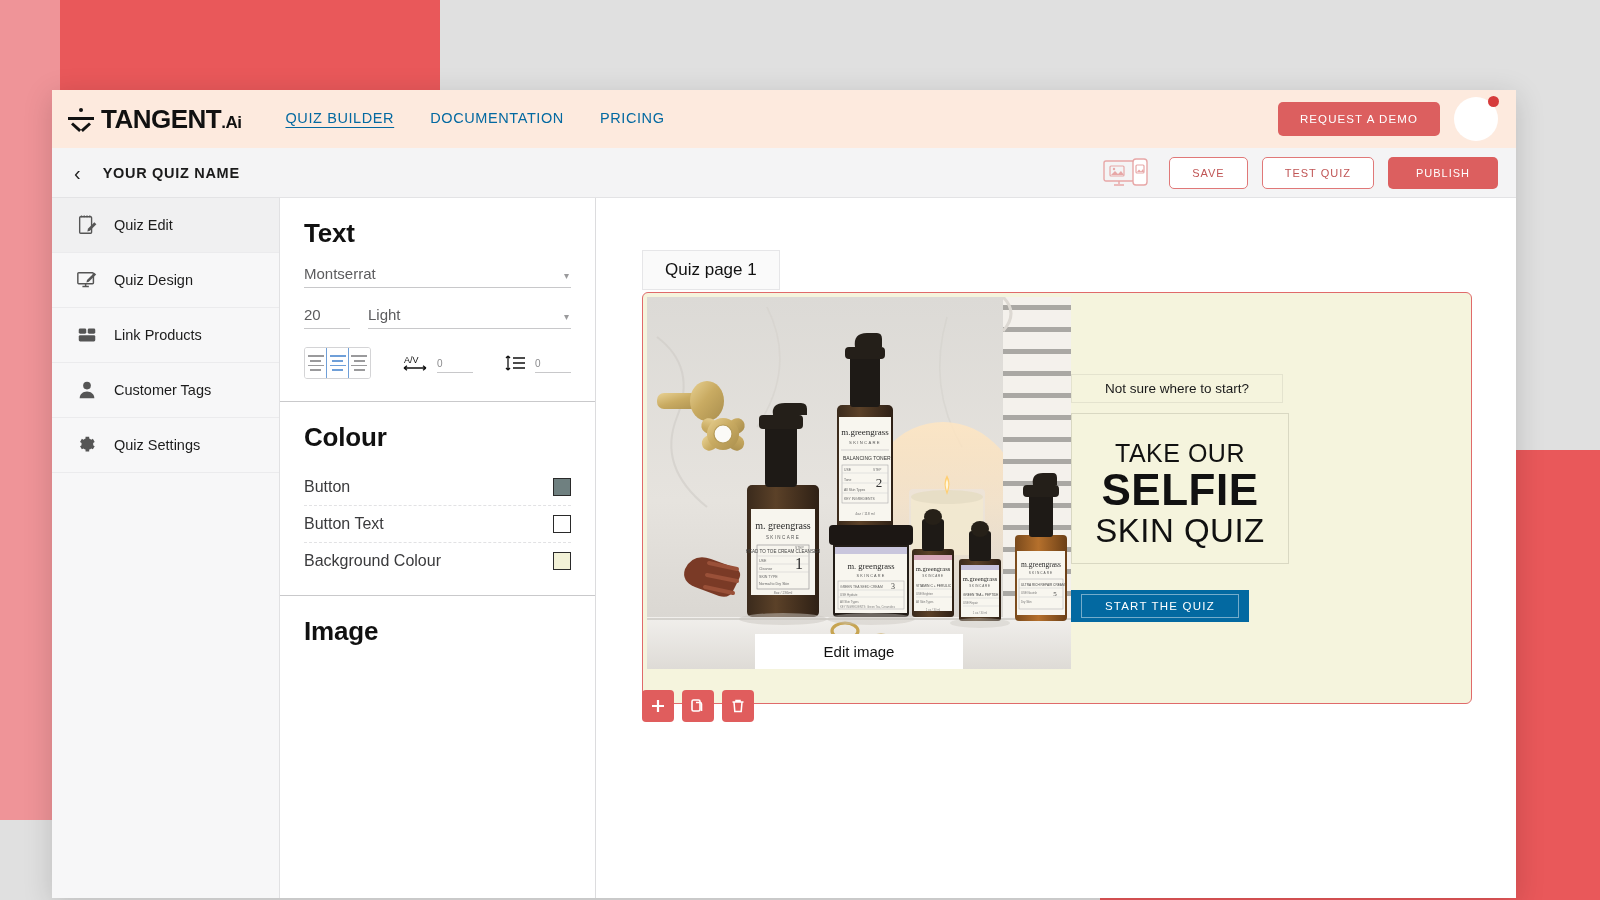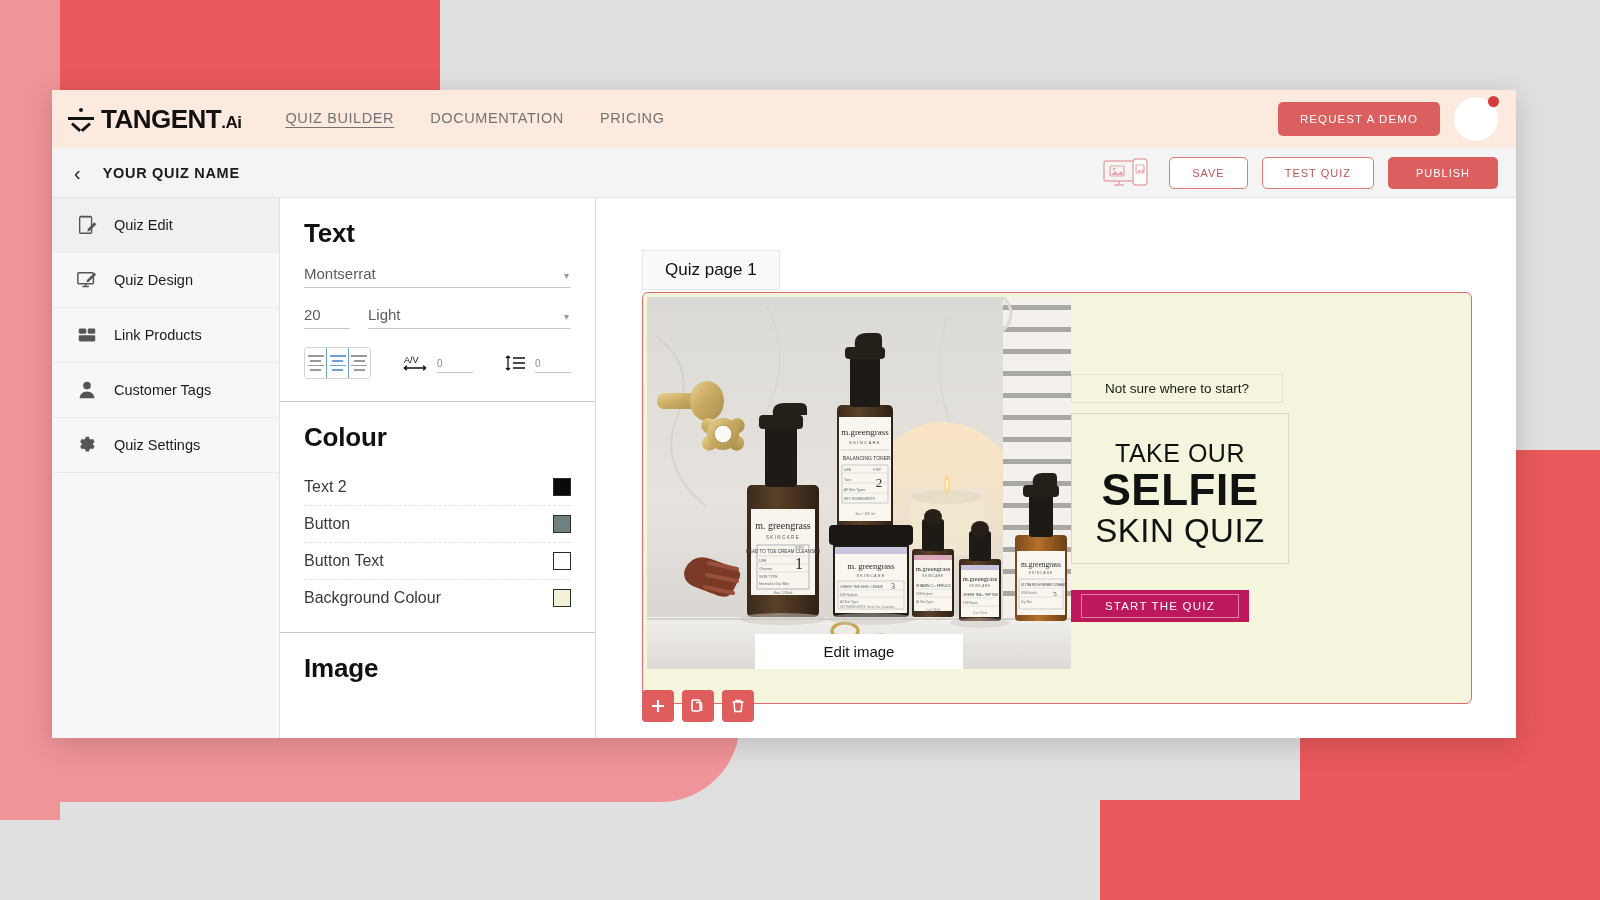--- a/index.html
+++ b/index.html
@@ -45,21 +45,21 @@
   }
   .blob-l-top {
     position: absolute; left: 0; top: 0;
     width: 420px; height: 90px;
     background: #e9585a;
   }
 
   
   .app {
     position: absolute; left: 52px; top: 90px;
-    width: 1464px; height: 648px;
+    width: 1464px; height: 808px;
     background: #ffffff;
     box-shadow: 0 6px 28px rgba(0,0,0,0.16);
     display: flex; flex-direction: column;
     overflow: hidden;
   }
 
   
   .topnav {
     height: 58px; background: #fdeade;
     display: flex; align-items: center;
@@ -70,21 +70,21 @@
   .logo-mark { width: 26px; height: 28px; position: relative; }
   .logo-mark .bar { position: absolute; left: 0; top: 12px; width: 26px; height: 3px; background: #111; }
   .logo-mark .dot { position: absolute; left: 11px; top: 3px; width: 4px; height: 4px; border-radius: 50%; background: #111; }
   .logo-mark .v1 { position: absolute; left: 4px; top: 17px; width: 11px; height: 3px; background: #111; transform: rotate(42deg); transform-origin: left center; }
   .logo-mark .v2 { position: absolute; left: 22px; top: 17px; width: 11px; height: 3px; background: #111; transform: rotate(138deg); transform-origin: left center; }
   .logo-text { font-size: 26px; font-weight: 700; letter-spacing: -0.5px; color: #111; }
   .logo-text .suffix { font-size: 17px; font-weight: 600; }
 
   .nav-links { display: flex; align-items: center; gap: 36px; }
   .nav-link {
-    font-size: 14.5px; letter-spacing: 0.6px; color: #737373;
+    font-size: 14.5px; letter-spacing: 0.6px; color: #0369a1;
     cursor: pointer; padding-bottom: 2px;
   }
   .nav-link.active { text-decoration: underline; text-underline-offset: 4px; }
 
   .topnav-right { margin-left: auto; display: flex; align-items: center; gap: 14px; padding-right: 18px; }
   .demo-btn {
     background: #dc5f5f; color: #fff; border: none;
     font-size: 11.5px; letter-spacing: 1.1px;
     padding: 11px 22px; border-radius: 5px; cursor: pointer;
     font-family: "Liberation Sans", sans-serif;
@@ -223,21 +223,21 @@
     cursor: text;
   }
   .headline-box {
     margin-top: 10px; width: 218px; border: 1px solid #d9d8c2;
     padding: 26px 0 14px 0; text-align: center; cursor: text;
   }
   .hl1 { font-size: 25px; color: #111; line-height: 1.1; letter-spacing: 0.5px; }
   .hl2 { font-size: 44px; color: #111; font-weight: 700; line-height: 1.05; letter-spacing: 0.5px; }
   .hl3 { font-size: 33px; color: #111; line-height: 1.1; letter-spacing: 0.5px; }
   .start-btn {
-    margin-top: 26px; background: #be185d; color: #fff;
+    margin-top: 26px; background: #0369a1; color: #fff;
     border: none; padding: 10px 34px; font-size: 11.5px;
     letter-spacing: 1.2px; cursor: pointer; position: relative;
     font-family: "Liberation Sans", sans-serif;
   }
   .start-btn .inner-border {
     position: absolute; inset: 4px 10px; border: 1px solid rgba(255,255,255,0.45);
     pointer-events: none;
   }
 
   .frame-tools { position: absolute; left: 46px; top: 492px; display: flex; gap: 8px; }
@@ -435,24 +435,20 @@
             <div class="spacing-val">
               <span>0</span>
             </div>
           </div>
         </div>
       </div>
 
       <div class="props-section">
         <div class="props-title">Colour</div>
 
-        <div class="colour-row">
-          <span>Text 2</span>
-          <span class="swatch" style="background:#0a0a0a"></span>
-        </div>
         <div class="colour-row">
           <span>Button</span>
           <span class="swatch" style="background:#6f8080"></span>
         </div>
         <div class="colour-row">
           <span>Button Text</span>
           <span class="swatch" style="background:#ffffff"></span>
         </div>
         <div class="colour-row">
           <span>Background Colour</span>

